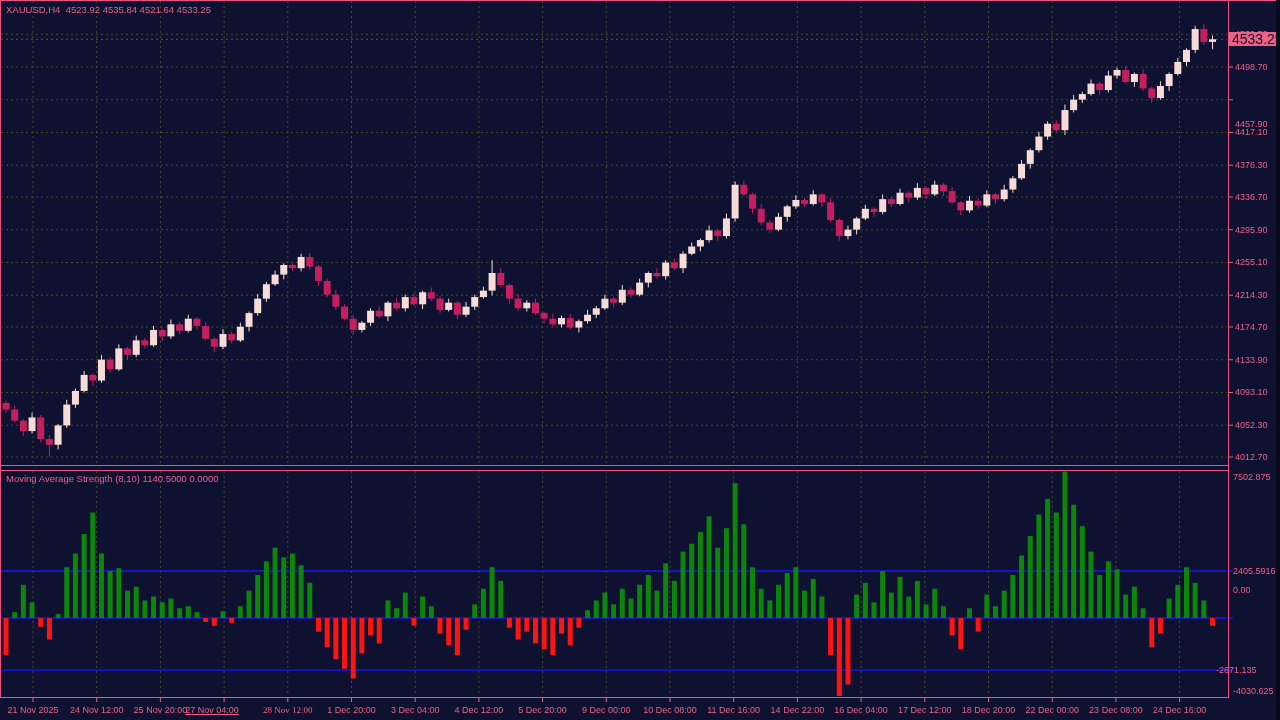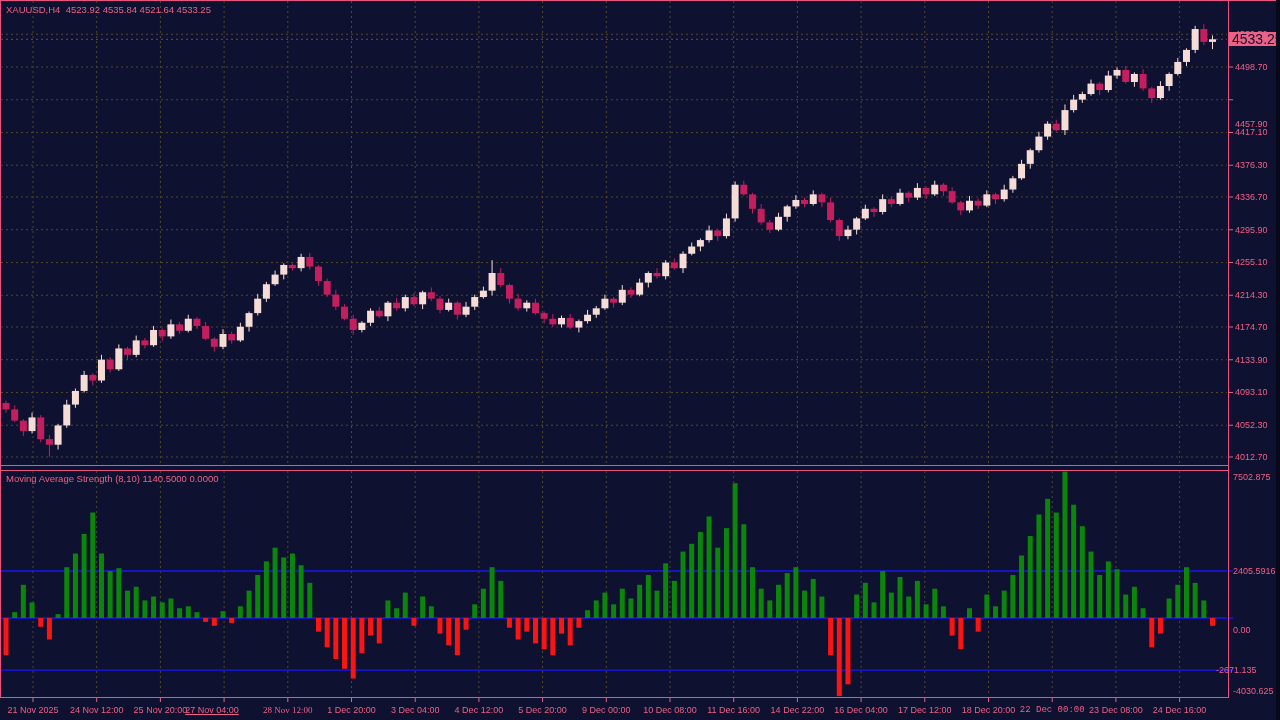--- a/index.html
+++ b/index.html
@@ -577,26 +577,26 @@
       <div class="lbl t-lbl" style="left: 415.2px;">3 Dec 04:00</div>
       <div class="lbl t-lbl" style="left: 478.9px;">4 Dec 12:00</div>
       <div class="lbl t-lbl" style="left: 542.6px;">5 Dec 20:00</div>
       <div class="lbl t-lbl" style="left: 606.3px;">9 Dec 00:00</div>
       <div class="lbl t-lbl" style="left: 670px;">10 Dec 08:00</div>
       <div class="lbl t-lbl" style="left: 733.7px;">11 Dec 16:00</div>
       <div class="lbl t-lbl" style="left: 797.4px;">14 Dec 22:00</div>
       <div class="lbl t-lbl" style="left: 861.1px;">16 Dec 04:00</div>
       <div class="lbl t-lbl" style="left: 924.8px;">17 Dec 12:00</div>
       <div class="lbl t-lbl" style="left: 988.5px;">18 Dec 20:00</div>
-      <div class="lbl t-lbl" style="left: 1052.2px; font-family: Liberation Mono, monospace;">22 Dec 00:00</div>
+      <div class="lbl t-lbl" style="left: 1052.2px;">22 Dec 00:00</div>
       <div class="lbl t-lbl" style="left: 1115.9px;">23 Dec 08:00</div>
       <div class="lbl t-lbl" style="left: 1179.6px;">24 Dec 16:00</div>
     </div>
   <div id="ind-labels">
       <div class="lbl axis-lbl" style="left: 1233px; top: 477px;">7502.875</div>
       <div class="lbl axis-lbl" style="left: 1233px; top: 571.016px;">2405.5916</div>
-      <div class="lbl axis-lbl" style="left: 1233px; top: 630px;">0.00</div>
+      <div class="lbl axis-lbl" style="left: 1233px; top: 590px;">0.00</div>
       <div class="lbl axis-lbl" style="left: 1216px; top: 670.171px;">-2671.135</div>
       <div class="lbl axis-lbl" style="left: 1233px; top: 691px;">-4030.625</div>
     </div>
 
   <div id="price-box" style="top: 32.275px;">4533.25</div>
 </div>
 
 </body></html>

